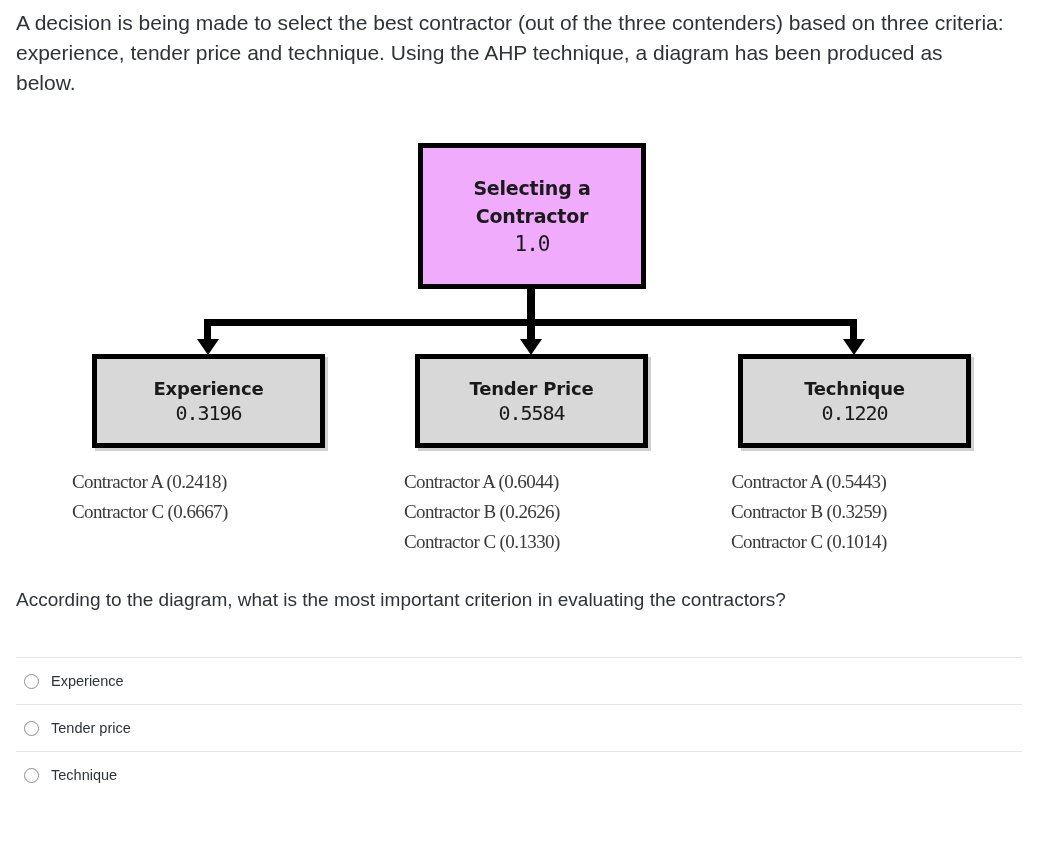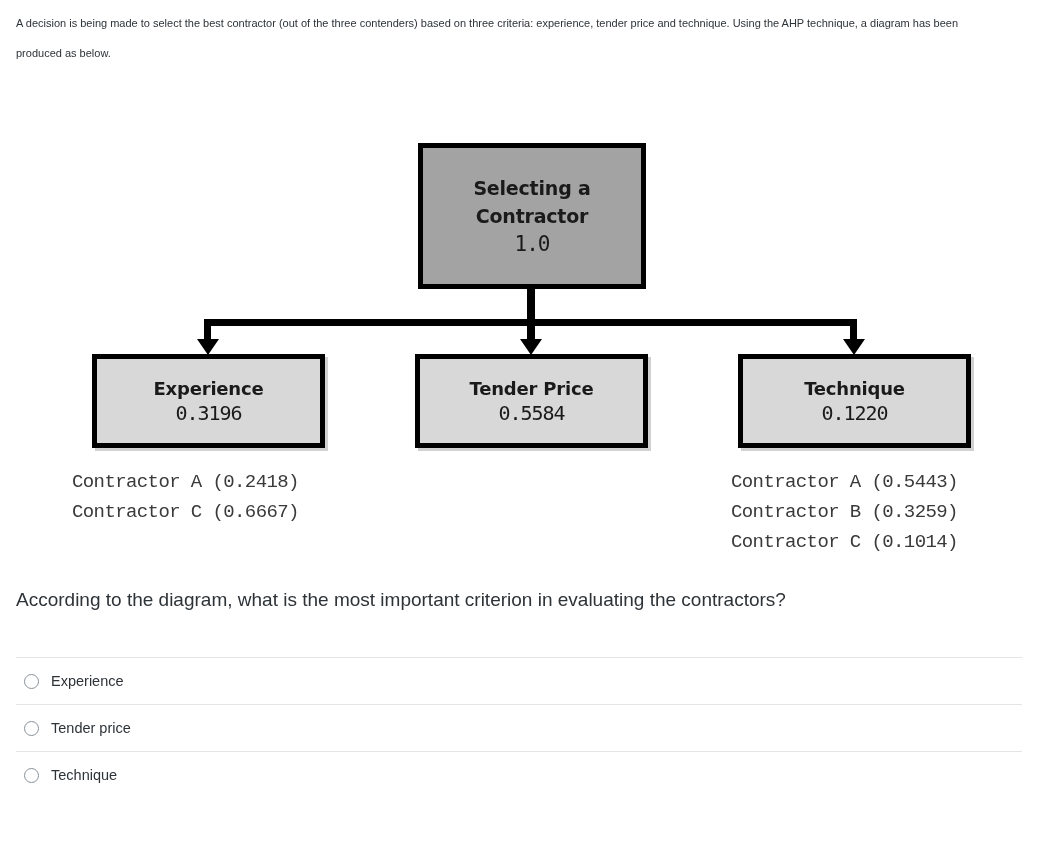--- a/index.html
+++ b/index.html
@@ -15,39 +15,39 @@
     color: #2b3137;
     overflow: hidden;
   }
 
   
   .intro {
     position: absolute;
     left: 16px;
     top: 8px;
     width: 990px;
-    font-size: 11px;
+    font-size: 21px;
     line-height: 30px;
     color: #2e3338;
   }
 
   
   .diagram {
     position: absolute;
     left: 0;
     top: 130px;
     width: 1038px;
     height: 445px;
   }
 
   .node {
     position: absolute;
     box-sizing: border-box;
     border: 5px solid #000000;
-    background: #a3a3a3;
+    background: #f0abfc;
     text-align: center;
     font-family: "DejaVu Sans", sans-serif;
     color: #1a1a1a;
     display: flex;
     flex-direction: column;
     align-items: center;
     justify-content: center;
   }
   .node .title {
     font-weight: bold;
@@ -104,21 +104,21 @@
     top: 209px;
   }
   .arrow-left  { left: 197px; }
   .arrow-mid   { left: 520px; }
   .arrow-right { left: 843px; }
 
   
   .alt-list {
     position: absolute;
     top: 337px;
-    font-family: Liberation Mono, monospace;
+    font-family: Liberation Serif, serif;
     font-size: 19px;
     line-height: 30px;
     color: #3a3a3a;
     letter-spacing: -0.6px;
     white-space: nowrap;
   }
   .alt-a { left: 72px; }
   .alt-b { left: 404px; }
   .alt-c { left: 731px; text-align: center; }
   .alt-row { display: block; }
@@ -194,20 +194,25 @@
   </div>
   <div class="node crit-node crit-c">
     <span class="title">Technique</span>
     <span class="weight">0.1220</span>
   </div>
 
   <div class="alt-list alt-a">
     <span class="alt-row">Contractor A (0.2418)</span>
     <span class="alt-row">Contractor C (0.6667)</span>
   </div>
+  <div class="alt-list alt-b">
+    <span class="alt-row">Contractor A (0.6044)</span>
+    <span class="alt-row">Contractor B (0.2626)</span>
+    <span class="alt-row">Contractor C (0.1330)</span>
+  </div>
   <div class="alt-list alt-c">
     <span class="alt-row">Contractor A (0.5443)</span>
     <span class="alt-row">Contractor B (0.3259)</span>
     <span class="alt-row">Contractor C (0.1014)</span>
   </div>
 </div>
 
 <div class="question">According to the diagram, what is the most important criterion in evaluating the contractors?</div>
 
 <div class="options">

